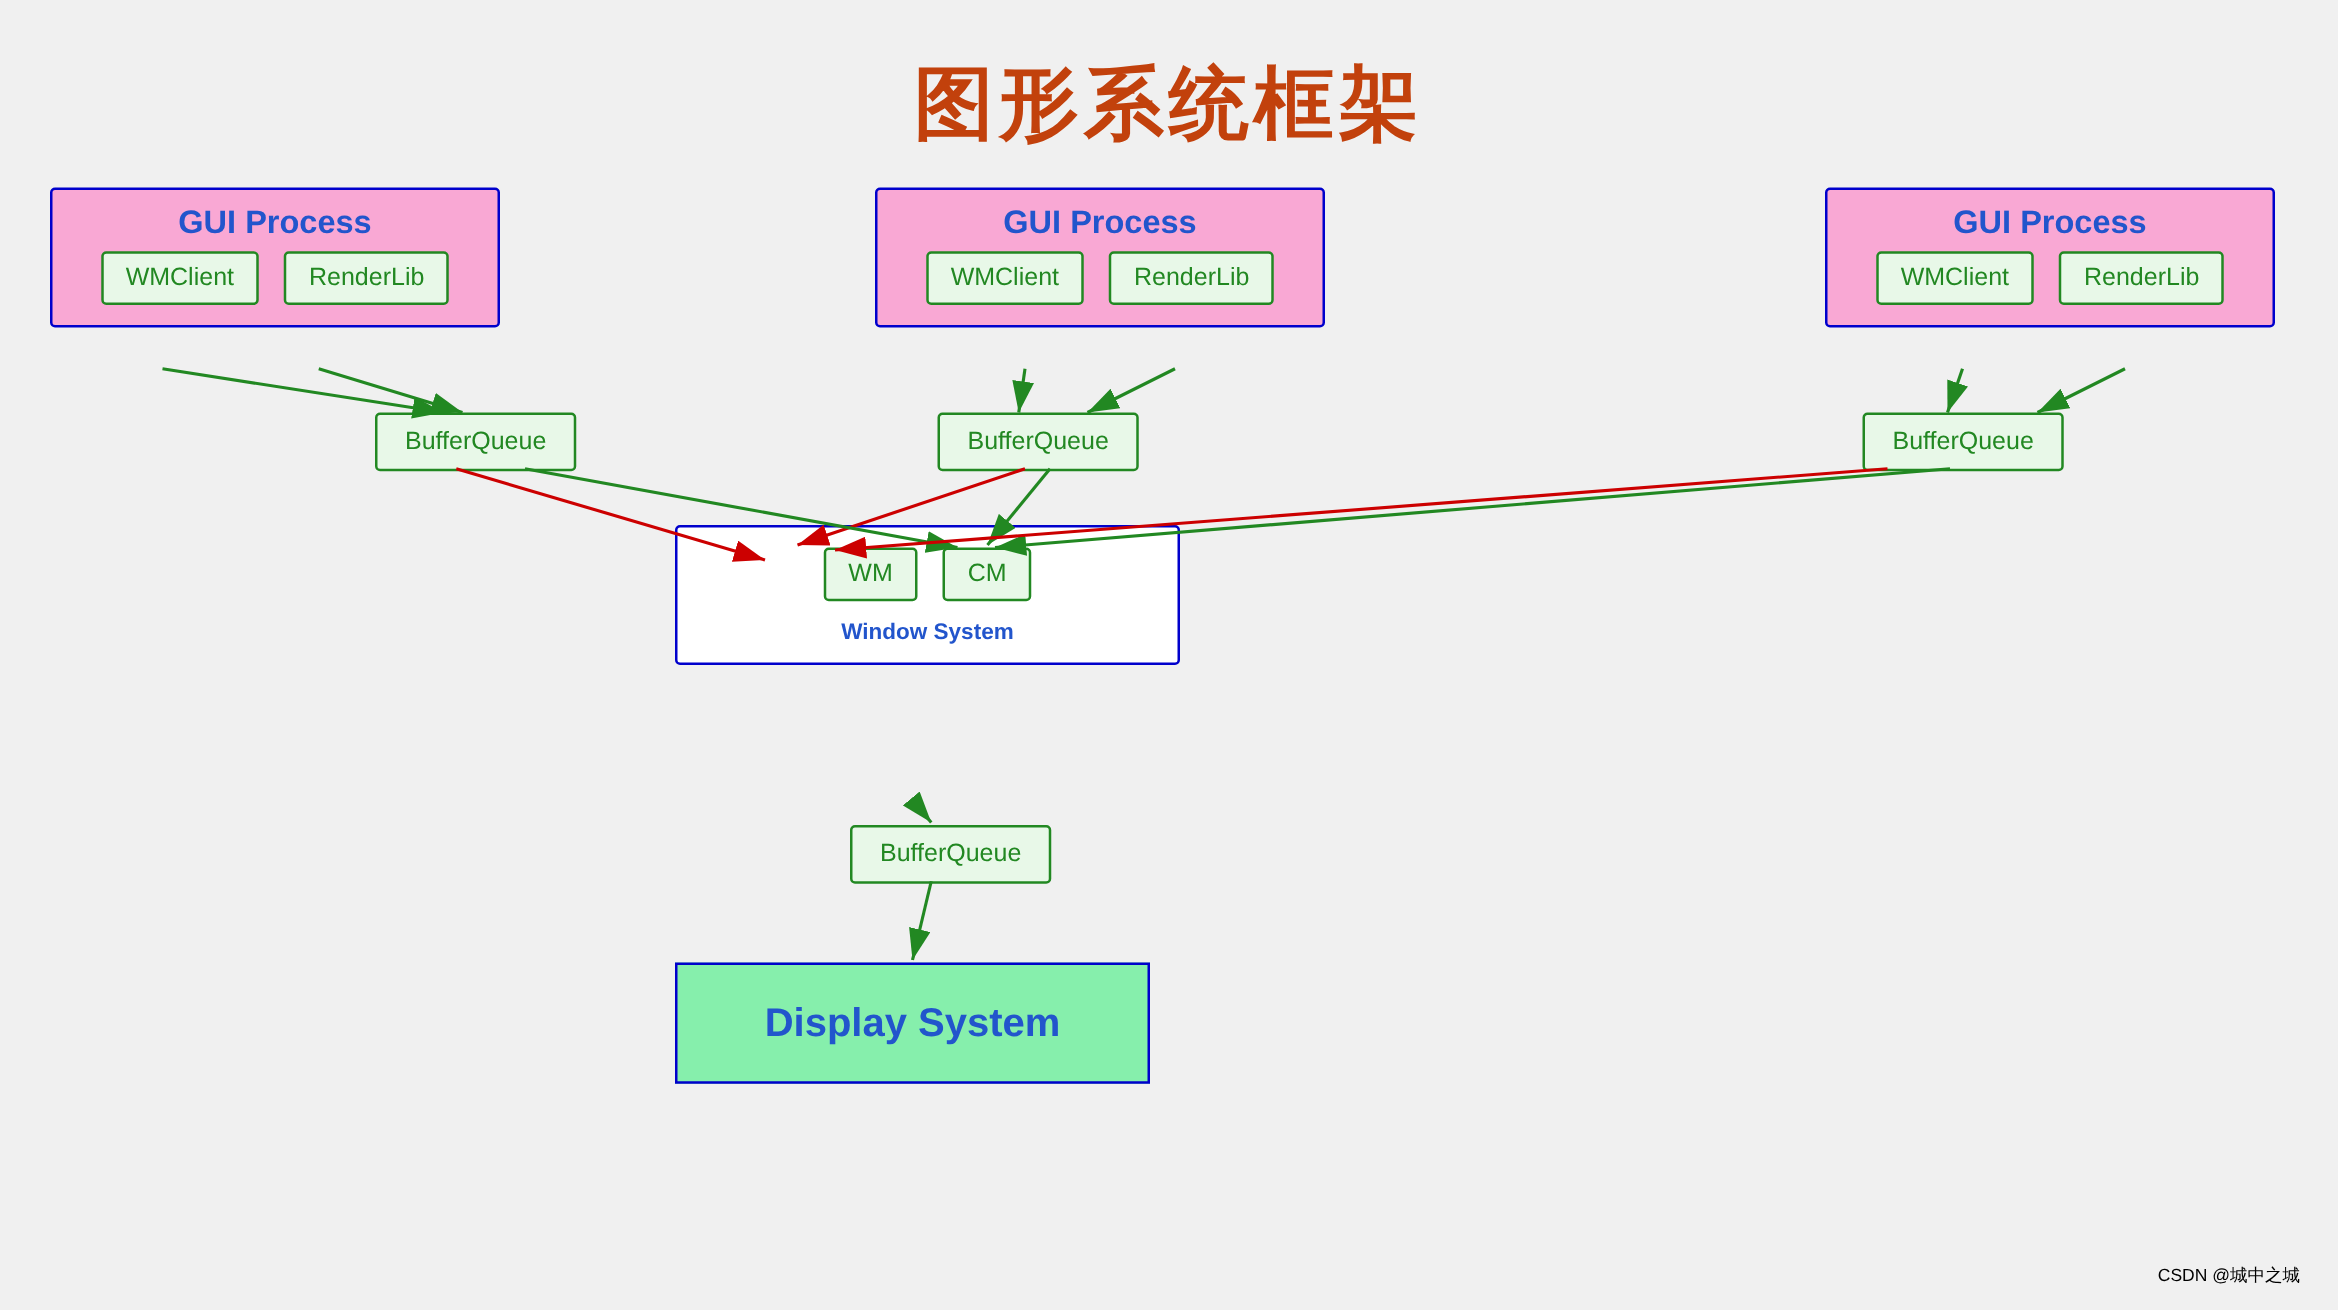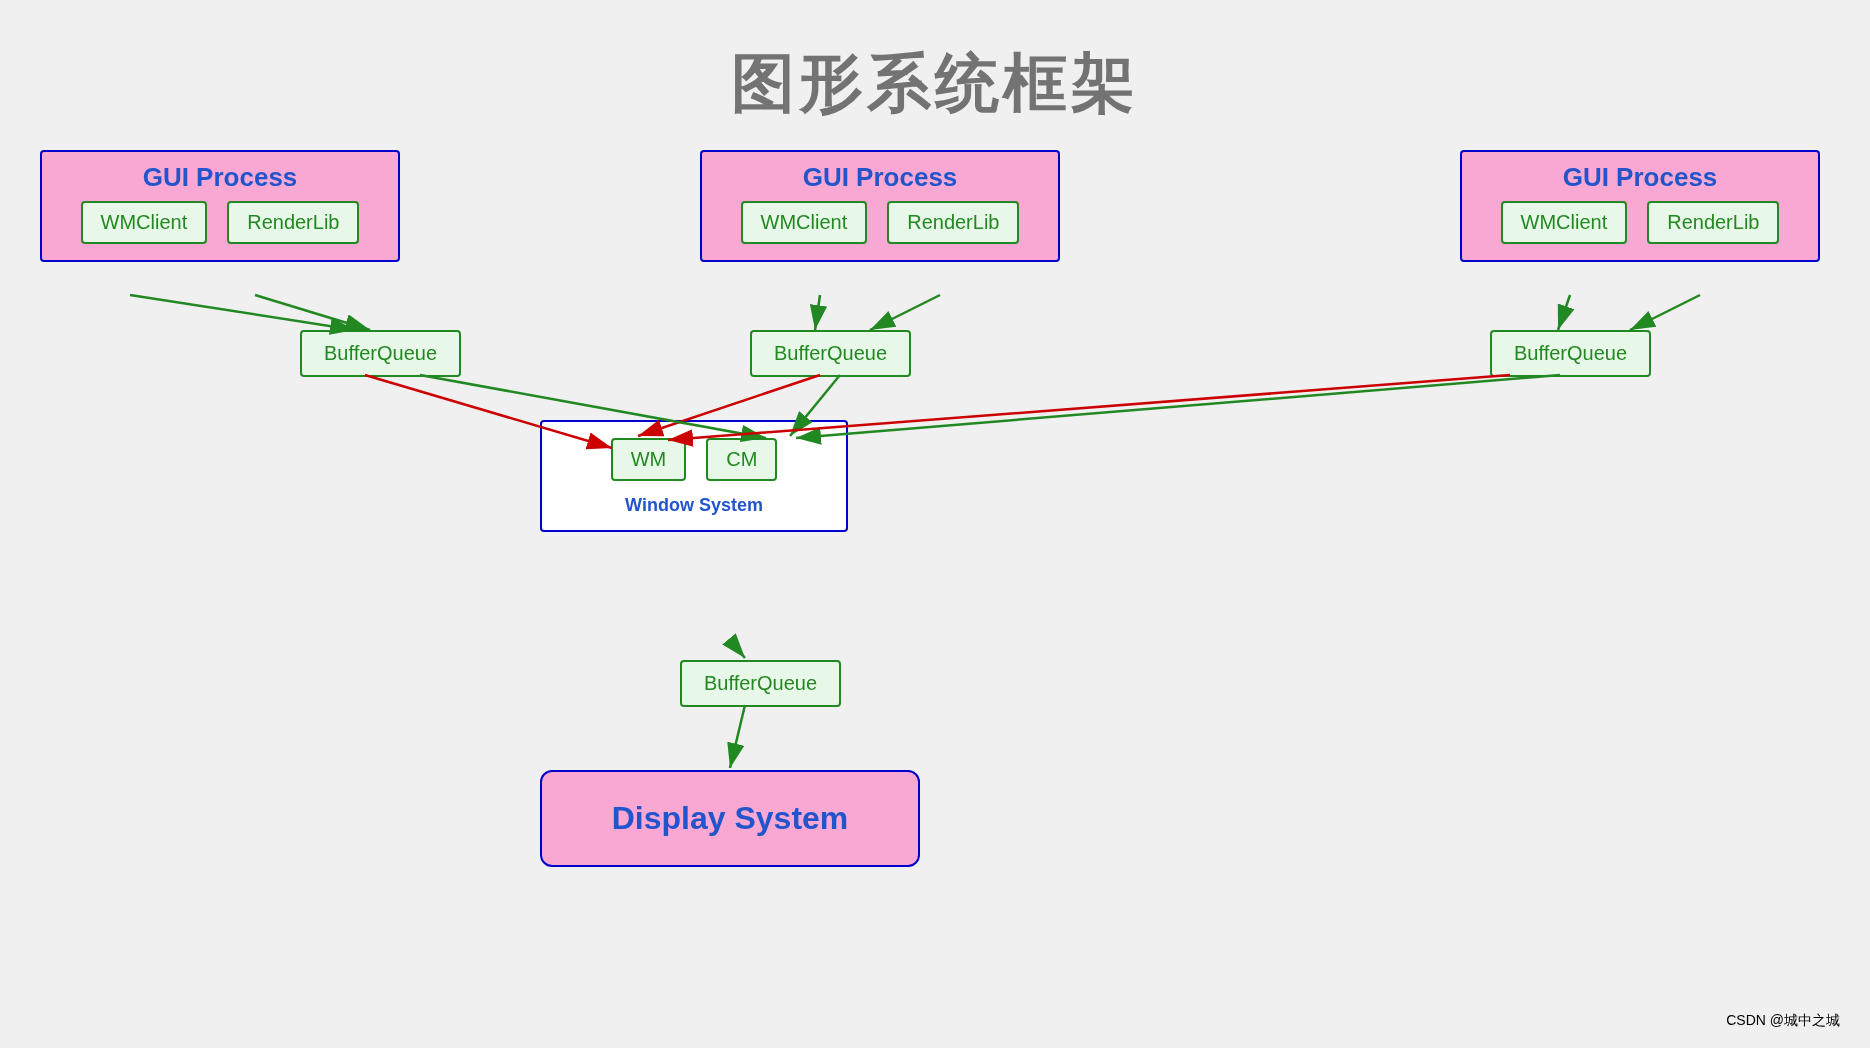--- a/index.html
+++ b/index.html
@@ -6,21 +6,21 @@
     body {
       width: 1870px;
       height: 1048px;
       background: #f0f0f0;
       font-family: Arial, sans-serif;
       overflow: hidden;
       position: relative;
     }
     .main-title {
       text-align: center;
-      color: #737373;
+      color: #c2410c;
       font-size: 64px;
       font-weight: bold;
       padding-top: 40px;
       letter-spacing: 4px;
     }
     .diagram-container {
       position: absolute;
       top: 130px;
       left: 0;
       right: 0;
@@ -65,21 +65,21 @@
     #bq3 { position: absolute; border: 2px solid #228822; background: #e8f8e8; color: #228822; font-size: 20px; padding: 10px 22px; border-radius: 4px; left: 1490px; top: 200px; }
 
     
     #window-system-box {
       position: absolute;
       border: 2px solid #0000cc;
       background: white;
       border-radius: 4px;
       left: 540px;
       top: 290px;
-      width: 308px;
+      width: 404px;
     }
     .ws-inner {
       display: flex;
       justify-content: center;
       gap: 20px;
       padding: 16px 20px 8px 20px;
     }
     .ws-label {
       color: #2255cc;
       font-size: 18px;
@@ -98,22 +98,22 @@
       padding: 10px 22px;
       border-radius: 4px;
       left: 680px;
       top: 530px;
     }
 
     
     #display-system-box {
       position: absolute;
       border: 2px solid #0000cc;
-      background: #f9a8d4;
-      border-radius: 12px;
+      background: #86efac;
+      border-radius: 0;
       left: 540px;
       top: 640px;
       width: 380px;
     }
     .ds-label {
       color: #2255cc;
       font-size: 32px;
       font-weight: bold;
       text-align: center;
       padding: 28px 20px;

